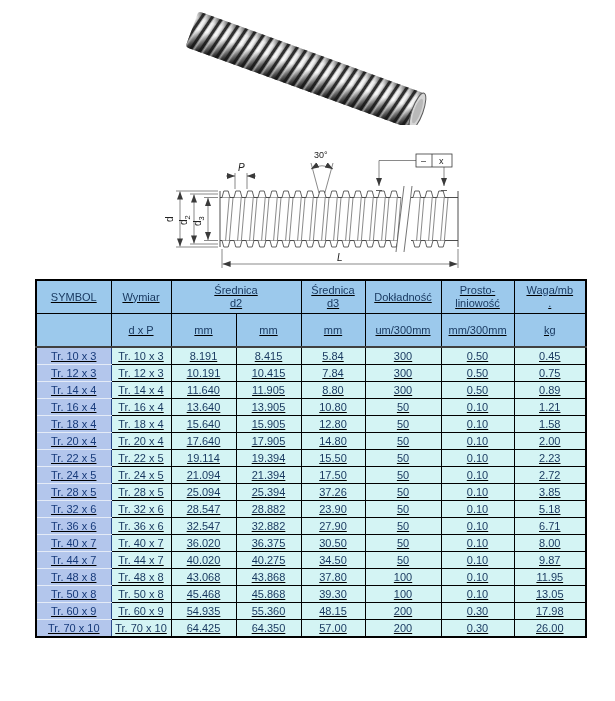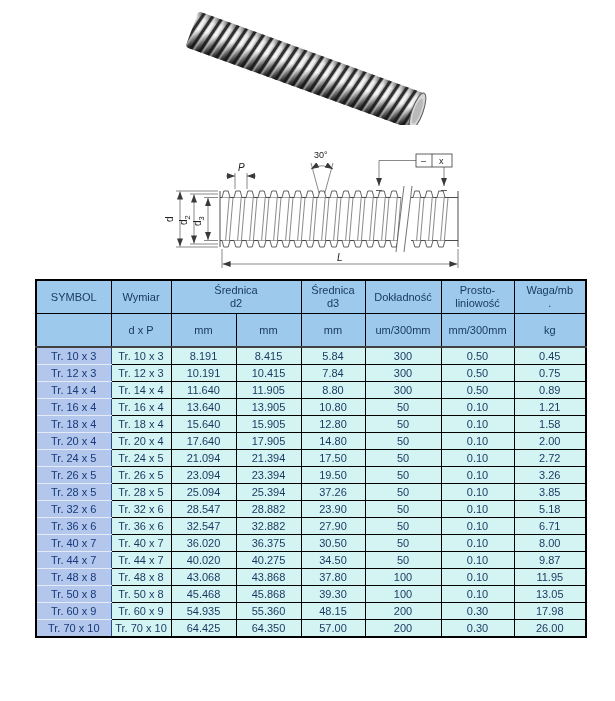--- a/index.html
+++ b/index.html
@@ -2,21 +2,21 @@
 <html><head>
 <meta charset="utf-8">
 <style>
   html,body{margin:0;padding:0;}
   body{
     width:615px;height:701px;background:#ffffff;position:relative;
     font-family:"Liberation Sans", sans-serif;overflow:hidden;
   }
   .photo{position:absolute;left:150px;top:3px;}
   .drawing{position:absolute;left:160px;top:146px;}
-  .tablewrap{position:absolute;left:35px;top:279px;}
+  .tablewrap{position:absolute;left:35px;top:279px;text-decoration:underline;}
   table.spec{
     border-collapse:collapse;table-layout:fixed;width:550px;
     font-size:11px;color:#17375E;border:2px solid #000;
   }
   table.spec th, table.spec td{
     border:1px solid #000;text-align:center;vertical-align:middle;
     font-weight:normal;padding:0;overflow:hidden;white-space:nowrap;
   }
   table.spec thead th{background:#9CC9EC;height:32px;line-height:13px;}
   table.spec thead tr.subrow th{border-bottom:2px solid #404040;}
@@ -239,38 +239,38 @@
           <td class="sym">Tr. 20 x 4</td>
           <td>Tr. 20 x 4</td>
           <td>17.640</td>
           <td>17.905</td>
           <td>14.80</td>
           <td>50</td>
           <td>0.10</td>
           <td>2.00</td>
         </tr>
         <tr>
+          <td class="sym">Tr. 22 x 5</td>
+          <td>Tr. 22 x 5</td>
+          <td>19.114</td>
+          <td>19.394</td>
+          <td>15.50</td>
+          <td>50</td>
+          <td>0.10</td>
+          <td>2.23</td>
+        </tr>
+        <tr>
           <td class="sym">Tr. 24 x 5</td>
           <td>Tr. 24 x 5</td>
           <td>21.094</td>
           <td>21.394</td>
           <td>17.50</td>
           <td>50</td>
           <td>0.10</td>
           <td>2.72</td>
-        </tr>
-        <tr>
-          <td class="sym">Tr. 26 x 5</td>
-          <td>Tr. 26 x 5</td>
-          <td>23.094</td>
-          <td>23.394</td>
-          <td>19.50</td>
-          <td>50</td>
-          <td>0.10</td>
-          <td>3.26</td>
         </tr>
         <tr>
           <td class="sym">Tr. 28 x 5</td>
           <td>Tr. 28 x 5</td>
           <td>25.094</td>
           <td>25.394</td>
           <td>37.26</td>
           <td>50</td>
           <td>0.10</td>
           <td>3.85</td>

